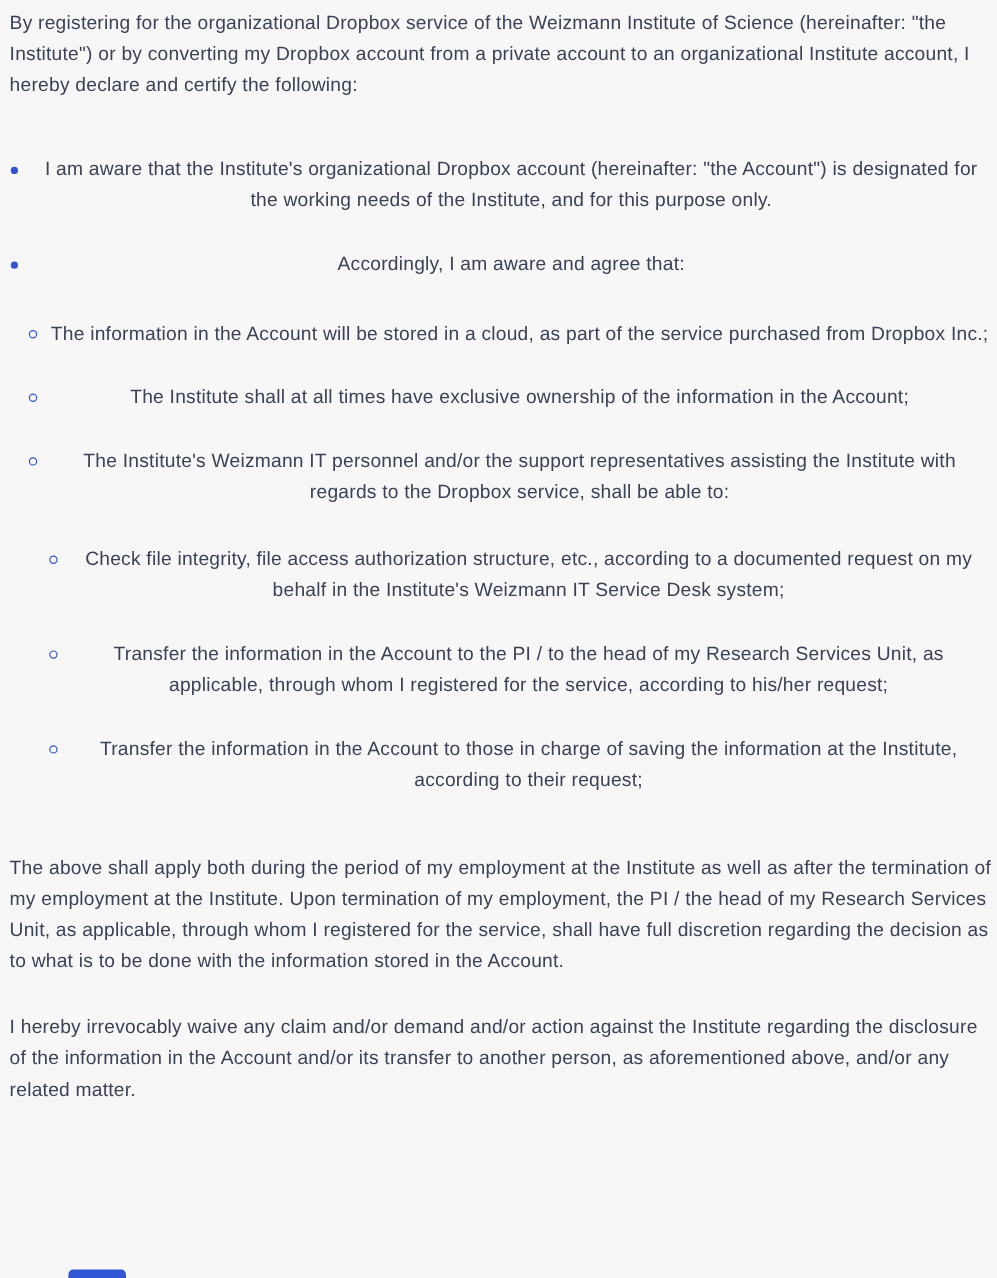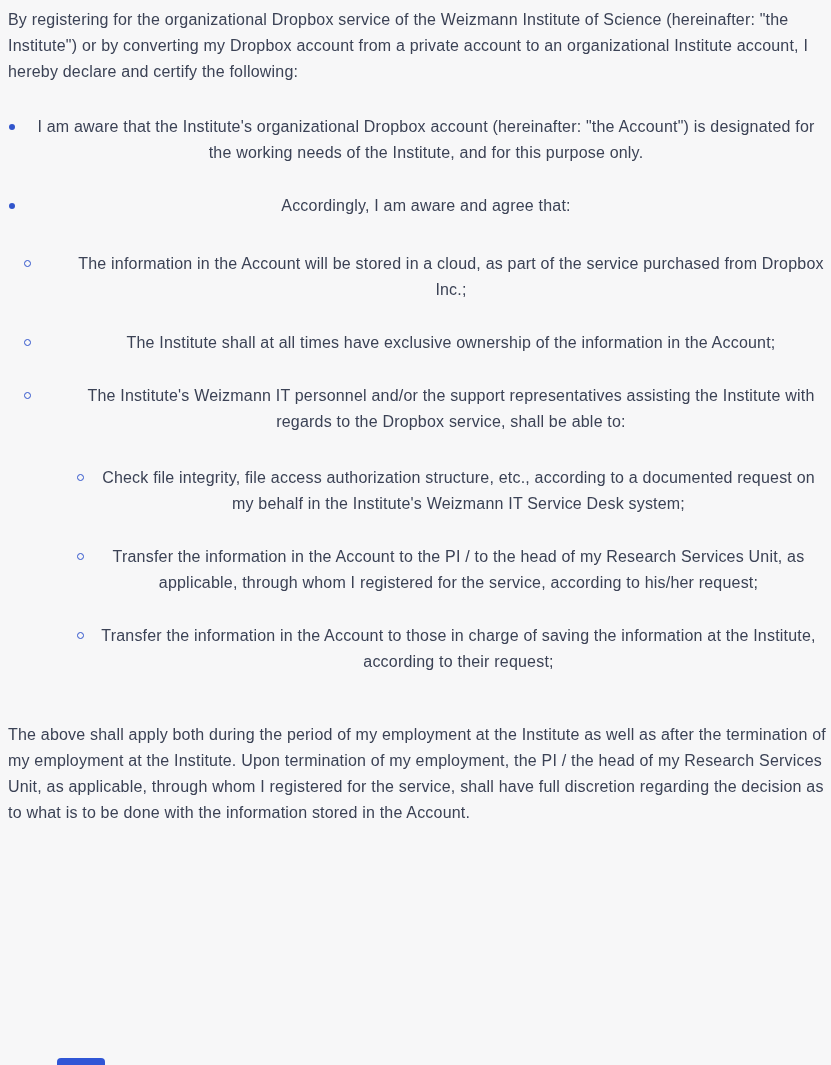--- a/index.html
+++ b/index.html
@@ -15,25 +15,25 @@
     font-size: 16px;
     line-height: 26px;
     letter-spacing: 0.2px;
     color: #3b4255;
     position: relative;
   }
   .doc {
     padding: 7px 5px 0 8px;
   }
   p { margin: 0; }
-  .intro { margin-bottom: 29px; }
+  .intro { margin-bottom: 44px; }
   ul { list-style: none; margin: 0; padding: 0; }
   li { display: flex; align-items: flex-start; }
   .l1 > li { margin-bottom: 27px; }
-  .l2 > li { margin-bottom: 27px; gap: 36px; }
+  .l2 > li { margin-bottom: 27px; }
   .l3 > li { margin-bottom: 27px; }
   .l1 > li:last-child, .l2 > li:last-child, .l3 > li:last-child { margin-bottom: 0; }
   .l2 { margin-top: 32px; margin-left: -2px; }
   .l3 { margin-top: 30px; }
   .b-col { flex: 0 0 18px; }
   .l2 > li > .b-col { flex: 0 0 16px; }
   .l3 > li > .b-col { flex: 0 0 15px; padding-left: 1px; box-sizing: border-box; }
   .txt { flex: 1 1 auto; min-width: 0; text-align: center; }
   .bullet { display: block; }
   .disc {
@@ -126,16 +126,17 @@
           </li>
 
         </ul>
 
       </div>
     </li>
 
   </ul>
 
   <p class="closing-1">The above shall apply both during the period of my employment at the Institute as well as after the termination of my employment at the Institute. Upon termination of my employment, the PI / the head of my Research Services Unit, as applicable, through whom I registered for the service, shall have full discretion regarding the decision as to what is to be done with the information stored in the Account.</p>
+  <p class="closing-2">I hereby irrevocably waive any claim and/or demand and/or action against the Institute regarding the disclosure of the information in the Account and/or its transfer to another person, as aforementioned above, and/or any related matter.</p>
 
 </main>
 
 <div class="partial-btn"></div>
 
 </body></html>

